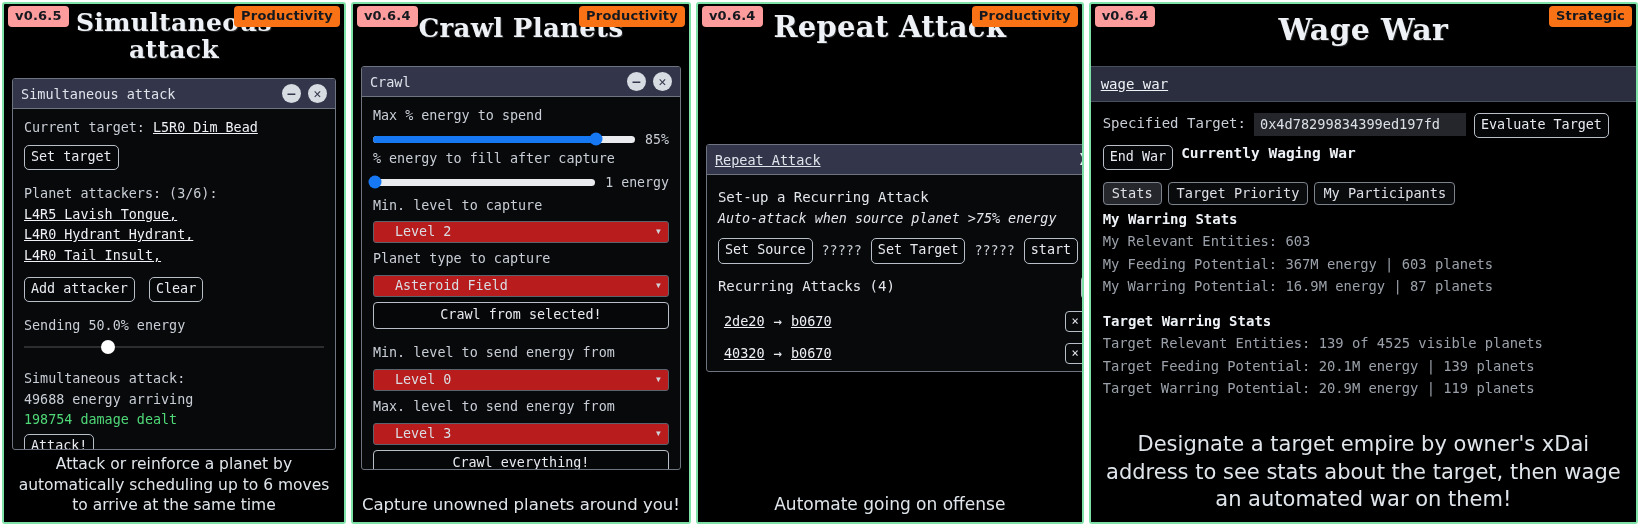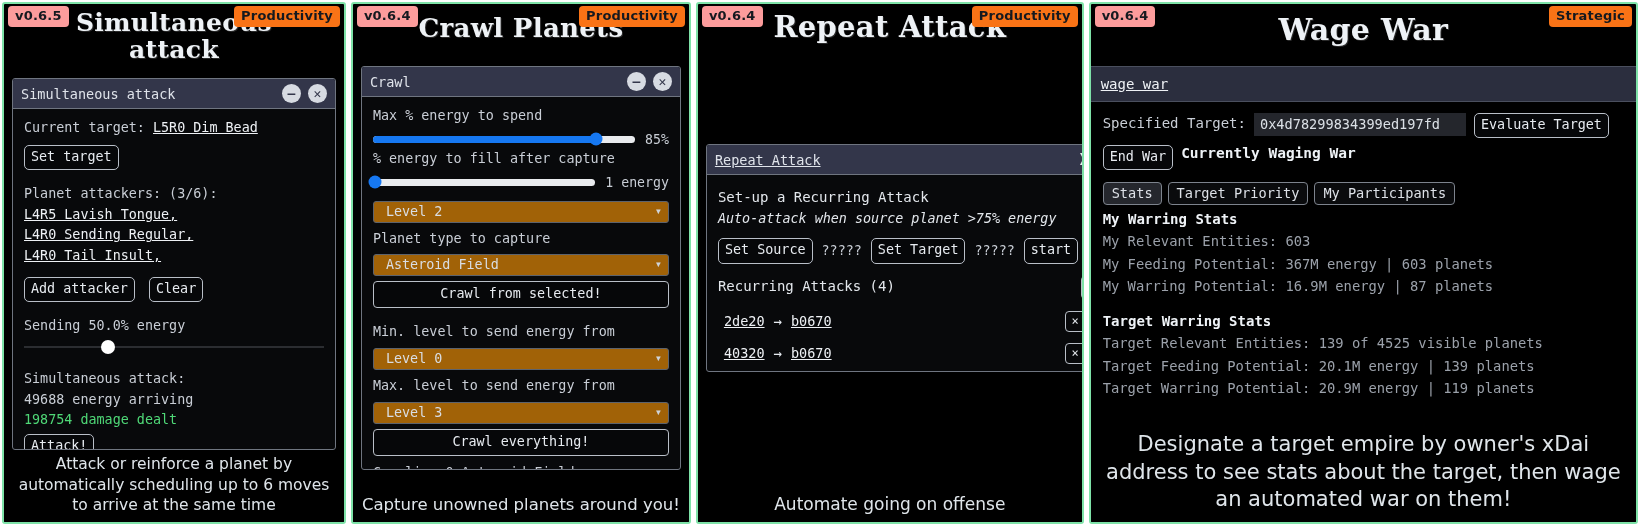--- a/index.html
+++ b/index.html
@@ -140,24 +140,24 @@
   .btn.wide {
     display: block;
     width: 100%;
     text-align: center;
     border-radius: 4px;
     padding: 2px 0 3px 0;
   }
   .sel {
     border: 1px solid #5d636d;
     border-radius: 3px;
-    background: #a16207;
+    background: #b91c1c;
     color: #d9dde3;
     font-size: 13.4px;
-    padding: 2px 18px 3px 12px;
+    padding: 2px 18px 3px 21px;
     position: relative;
     display: block;
   }
   .sel .chev {
     position: absolute; right: 6px; top: 2px;
     color: #cfd4da; font-size: 12px;
   }
   .spacer6 { height: 6px; }
   .spacer10 { height: 10px; }
   .spacer14 { height: 14px; }
@@ -251,21 +251,21 @@
         <div class="modal-inner">
           <div class="lbl">
             <span>Current target:</span>
             <span class="lnk">L5R0 Dim Bead</span>
           </div>
           <div class="spacer6"></div>
           <span class="btn">Set target</span>
           <div class="spacer14"></div>
           <div class="lbl">Planet attackers: (3/6):</div>
           <div class="lbl lnk">L4R5 Lavish Tongue,</div>
-          <div class="lbl lnk">L4R0 Sending Regular,</div>
+          <div class="lbl lnk">L4R0 Hydrant Hydrant,</div>
           <div class="lbl lnk">L4R0 Tail Insult,</div>
           <div class="spacer10"></div>
           <span class="btn">Add attacker</span>
           <span class="btn" style="margin-left:6px">Clear</span>
           <div class="spacer14"></div>
           <div class="lbl">Sending 50.0% energy</div>
           <div class="dotslider">
             <div class="bar"></div>
             <div class="knob" style="left:28%"></div>
           </div>
@@ -305,20 +305,21 @@
           </div>
           <div class="lbl">% energy to fill after capture</div>
           <div class="srow">
             <div class="track">
               <div class="fill" style="width:1%"></div>
               <div class="knob" style="left:1%"></div>
             </div>
             <div class="sval">1 energy</div>
           </div>
           <div style="height:4px"></div>
+          <div class="lbl">Min. level to capture</div>
           <div style="height:5px"></div>
           <div class="sel">
             <span>Level 2</span>
             <span class="chev">▾</span>
           </div>
           <div style="height:6px"></div>
           <div class="lbl">Planet type to capture</div>
           <div style="height:5px"></div>
           <div class="sel">
             <span>Asteroid Field</span>

